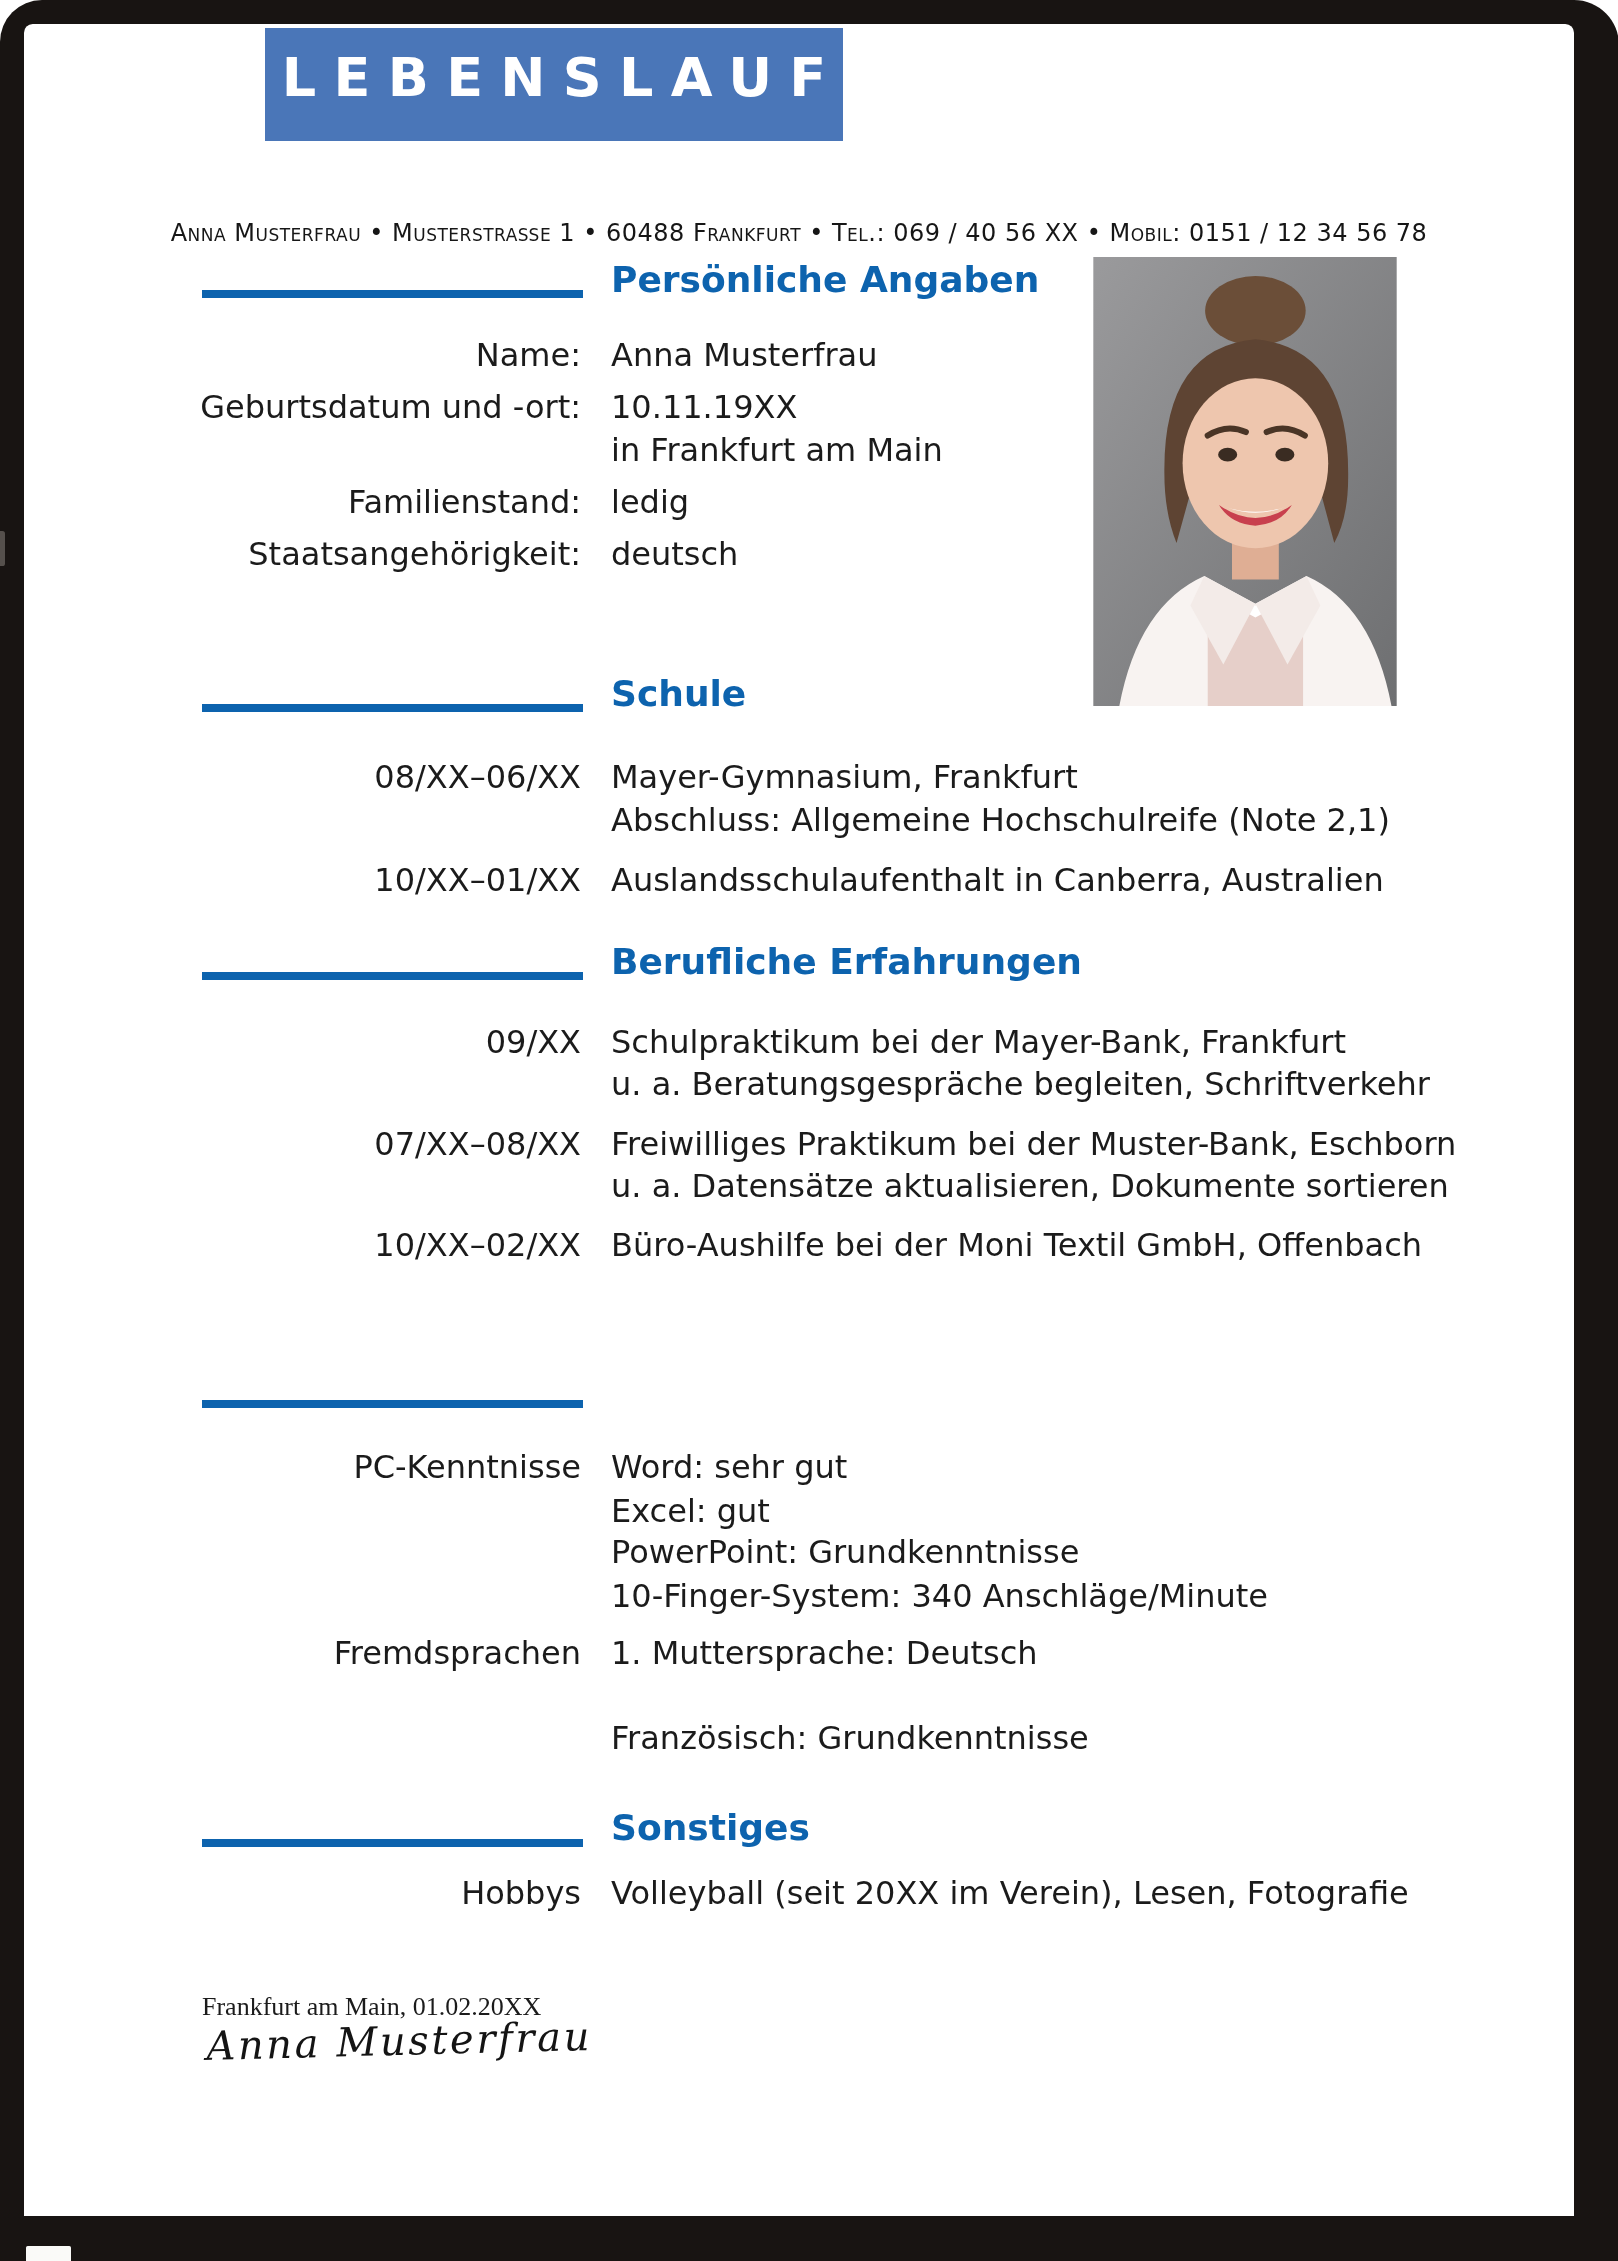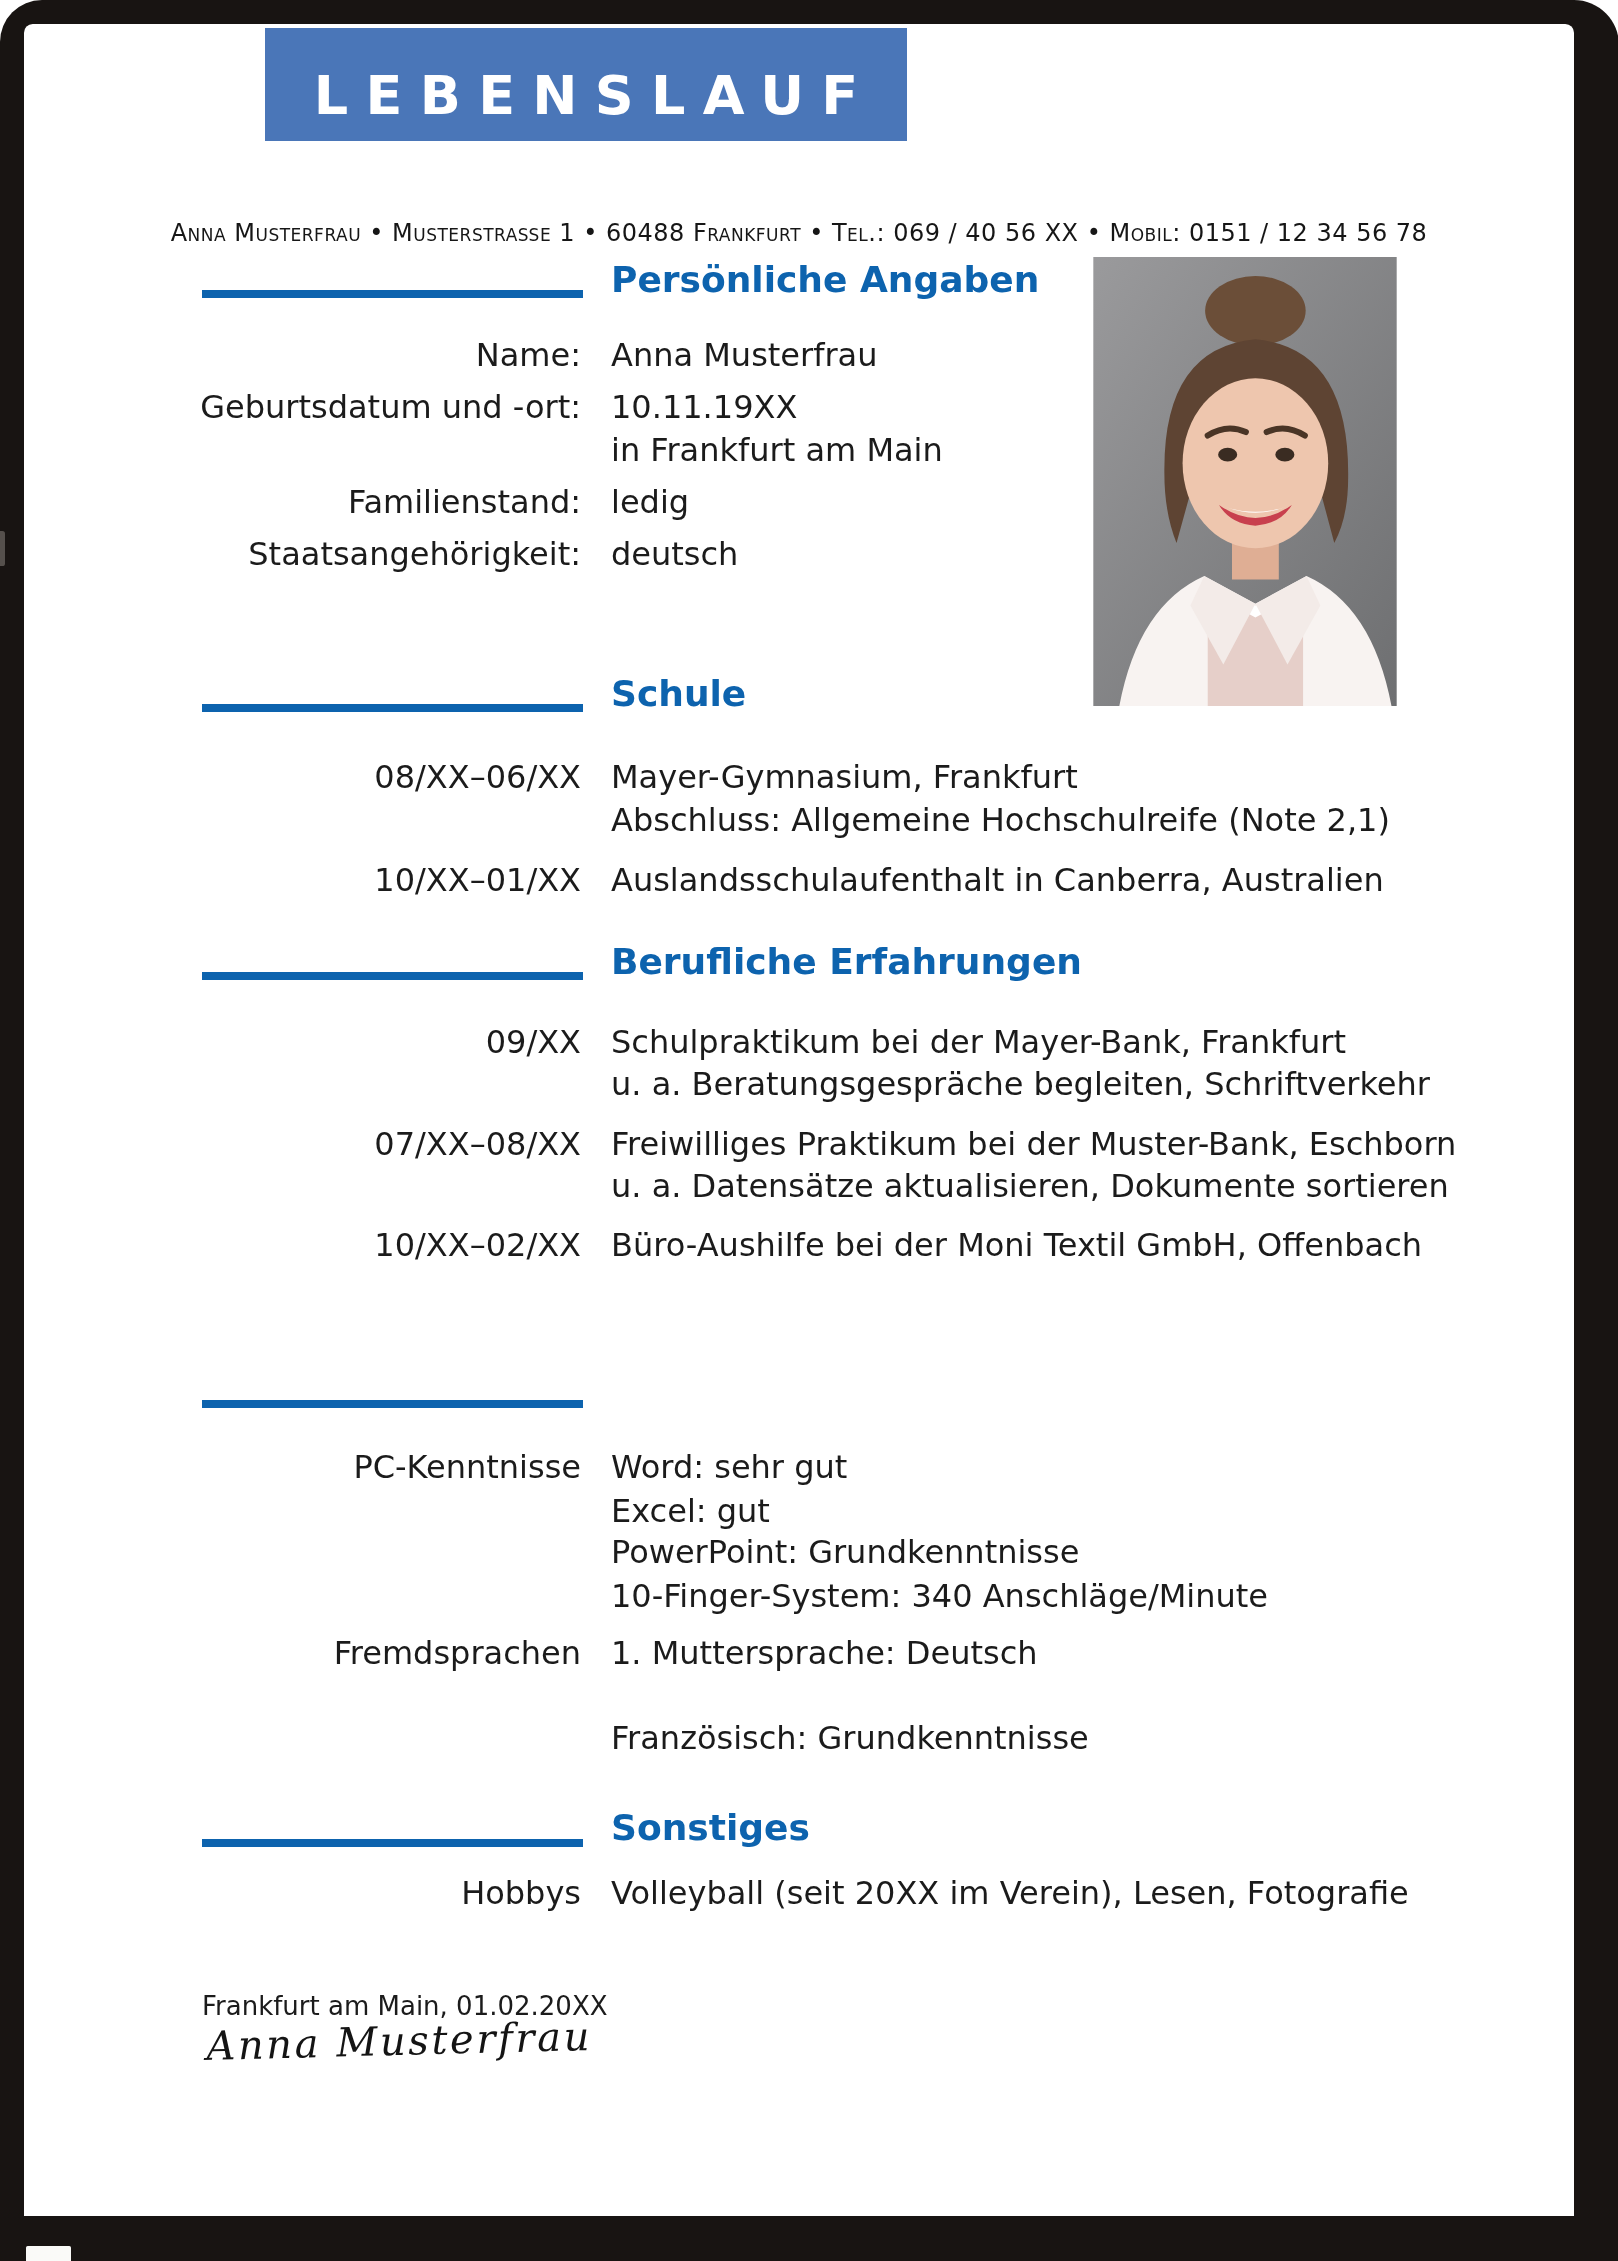--- a/index.html
+++ b/index.html
@@ -15,22 +15,22 @@
   .page{
     position:absolute;left:24px;top:24px;width:1550px;height:2192px;
     background:#ffffff;border-radius:8.7px 8.7px 0 0;
   }
   
   .notch-bottom{position:absolute;left:26px;top:2246px;width:45px;height:15.6px;background:#fafaf8;border-radius:1.7px;}
   .notch-left{position:absolute;left:0;top:531px;width:5.2px;height:35px;background:#55504c;border-radius:0 2.6px 2.6px 0;}
 
   
   .banner{
-    position:absolute;left:241px;top:4.3px;width:642px;height:113px;
-    background:#4a76b8;display:flex;align-items:center;justify-content:center;
+    position:absolute;left:241px;top:4.3px;width:578px;height:113px;
+    background:#4a76b8;display:flex;align-items:flex-start;justify-content:center;
   }
   .banner-title{
     color:#ffffff;font-size:54px;font-weight:600;letter-spacing:17.3px;text-indent:17.3px;
     white-space:nowrap;line-height:1;padding-top:22.6px;
   }
   .contact-line{
     position:absolute;left:0;top:151px;width:100%;text-align:center;
     font-size:24px;font-variant:small-caps;letter-spacing:0.5px;white-space:nowrap;color:#161616;margin-top:44px;
   }
 
@@ -39,21 +39,21 @@
   .heading{position:absolute;left:587px;font-size:36px;font-weight:bold;color:#0d63ae;line-height:52px;white-space:nowrap;}
   .row{position:absolute;left:0;width:1472px;height:43px;line-height:43px;font-size:32px;}
   .lbl{position:absolute;left:0;width:557px;text-align:right;white-space:nowrap;}
   .val{position:absolute;left:587px;white-space:nowrap;}
 
   
   .photo{position:absolute;left:1069px;top:233px;width:304px;height:449px;overflow:hidden;}
   .photo svg{display:block;}
 
   
-  .place-date{position:absolute;left:178px;top:1961px;font-size:26px;line-height:43px;white-space:nowrap;}
+  .place-date{position:absolute;left:178px;top:1961px;font-size:26px;line-height:43px;white-space:nowrap;font-family:Liberation Serif, serif;}
   .signature{
     position:absolute;left:183px;top:1999px;
     font-family:"DejaVu Serif","Liberation Serif",serif;font-style:italic;
     font-size:40px;letter-spacing:2.6px;white-space:nowrap;color:#141414;
     transform:rotate(-1.5deg);transform-origin:left bottom;
   }
 </style>
 </head>
 <body>
 

